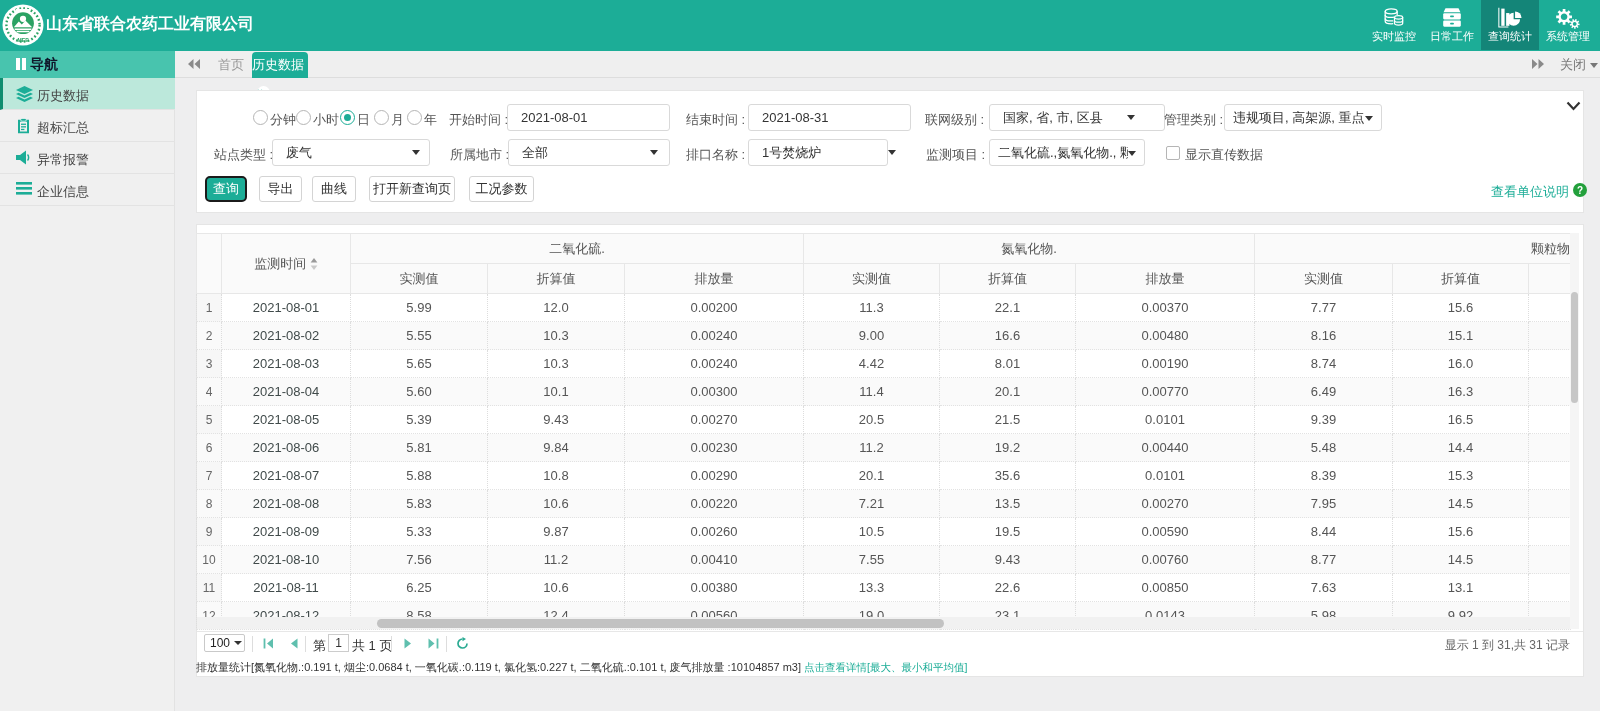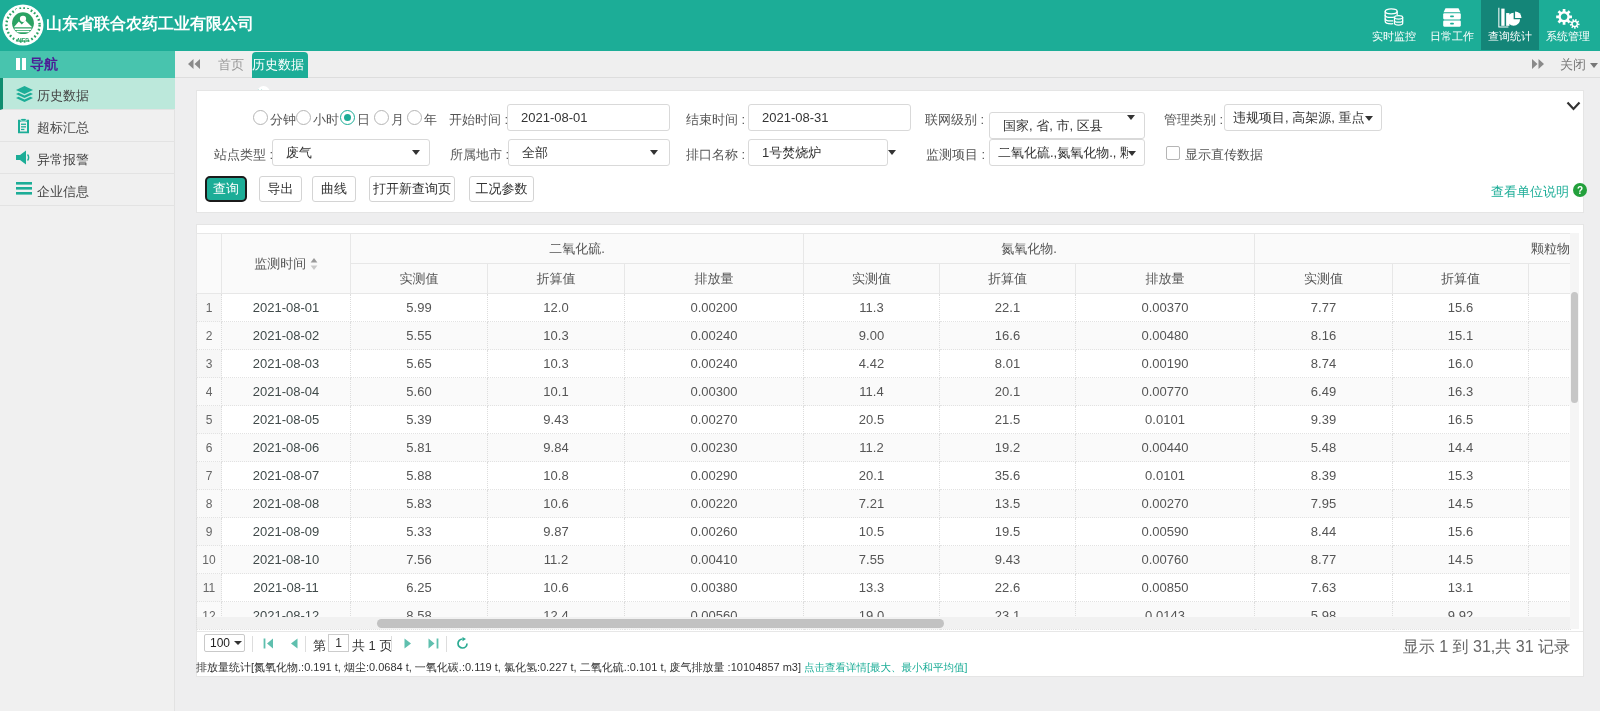--- a/index.html
+++ b/index.html
@@ -9,21 +9,21 @@
 
 
 #topbar { position:absolute; left:0; top:0; width:1600px; height:50px; background:#1cad97; }
 #title { position:absolute; left:46px; top:16px; color:#fff; font-size:16px; line-height:16px; font-weight:bold; }
 .menutile { position:absolute; top:0; width:58px; height:50px; text-align:center; }
 .menutile.active { background:#148578; }
 .menutile .mtxt { position:absolute; left:0; right:0; bottom:6px; color:#fff; font-size:11px; white-space:nowrap; }
 .menutile svg { position:absolute; left:50%; top:6px; transform:translateX(-50%); }
 
 
-#navhead { position:absolute; left:0; top:50px; width:175px; height:28px; background:#48c4ae; color:#4c1d95; }
+#navhead { position:absolute; left:0; top:50px; width:175px; height:28px; background:#48c4ae; color:#0f172a; }
 #navhead .nicon { position:absolute; left:16px; top:8px; width:4px; height:12px; background:#fff; box-shadow:6px 0 0 #fff; }
 #navhead .ntxt { position:absolute; left:30px; top:6px; font-size:14px; font-weight:bold; }
 #tabbar { position:absolute; left:175px; top:50px; width:1425px; height:28px; background:#efefef; border-bottom:1px solid #ddd; }
 #tab-home { position:absolute; left:43px; top:6px; color:#999; font-size:13px; }
 #tab-active { position:absolute; left:77px; top:2px; width:56px; height:26px; background:#1cad97; border-radius:4px 4px 0 0; color:#fff; font-size:13px; line-height:26px; text-align:left; }
 #tab-close { position:absolute; left:1385px; top:6px; color:#777; font-size:13px; }
 
 
 #sidebar { position:absolute; left:0; top:78px; width:175px; height:633px; background:#f0f0f0; border-right:1px solid #e2e2e2; }
 .sideitem { position:relative; width:175px; height:32px; border-bottom:1px solid #e3e3e3; font-size:13px; color:#444; }
@@ -169,21 +169,21 @@
 <div class="flabel" style="left:357px;top:111px">日</div>
 <div class="radio" style="left:374px;top:110px"></div>
 <div class="flabel" style="left:391px;top:111px">月</div>
 <div class="radio" style="left:407px;top:110px"></div>
 <div class="flabel" style="left:424px;top:111px">年</div>
 <div class="flabel" style="left:449px;top:111px">开始时间 :</div>
 <div class="finput" style="left:507px;top:104px;width:163px">2021-08-01</div>
 <div class="flabel" style="left:686px;top:111px">结束时间 :</div>
 <div class="finput" style="left:748px;top:104px;width:163px">2021-08-31</div>
 <div class="flabel" style="left:925px;top:111px">联网级别 :</div>
-<div class="finput" style="left:989px;top:112px;width:156px">国家, 省, 市, 区县</div>
+<div class="finput" style="left:989px;top:104px;width:176px">国家, 省, 市, 区县</div>
 <div class="caret" style="left:1127px;top:115px"></div>
 <div class="flabel" style="left:1164px;top:111px">管理类别 :</div>
 <div class="finput" style="left:1224px;top:104px;width:158px;padding-left:8px">
     <span style="display:block;overflow:hidden;width:131px;white-space:nowrap">违规项目, 高架源, 重点排</span>
     <span class="caret" style="left:140px;top:11px"></span>
   </div>
 <svg style="position:absolute;left:1566px;top:101px" width="15" height="10">
     <path d="M1.5 1.5 L7.5 8 L13.5 1.5" fill="none" stroke="#333" stroke-width="2.2"></path>
   </svg>
 
@@ -455,15 +455,15 @@
   </svg>
 <svg class="pgico" width="11" height="11" style="left:428px;top:638px">
     <path d="M0.5 0.5 L6.5 5.5 L0.5 10.5 Z" fill="#5fbfae"></path>
     <path d="M9.5 0.5 V10.5" stroke="#5fbfae" stroke-width="1.8"></path>
   </svg>
 <div class="abs" style="left:446px;top:636px;width:1px;height:16px;background:#ddd"></div>
 <svg class="pgico" width="13" height="13" style="left:456px;top:637px">
     <path d="M11 6.5 A 4.5 4.5 0 1 1 6.5 2" fill="none" stroke="#2aaa92" stroke-width="1.7"></path>
     <path d="M6.5 0 L10 2 L6.5 4.3 Z" fill="#2aaa92"></path>
   </svg>
-<div class="abs" style="right:30px;top:637px;font-size:16px;color:#666">显示 1 到 31,共 31 记录</div>
+<div class="abs" style="right:30px;top:637px;font-size:12px;color:#666">显示 1 到 31,共 31 记录</div>
 
 <div class="abs" style="left:196px;top:660px;font-size:11px;color:#333">排放量统计[氮氧化物.:0.191 t, 烟尘:0.0684 t, 一氧化碳.:0.119 t, 氯化氢:0.227 t, 二氧化硫.:0.101 t, 废气排放量 :10104857 m3] <span style="font-size:10.5px;color:#1cad97">点击查看详情[最大、最小和平均值]</span></div>
 
 </body></html>

